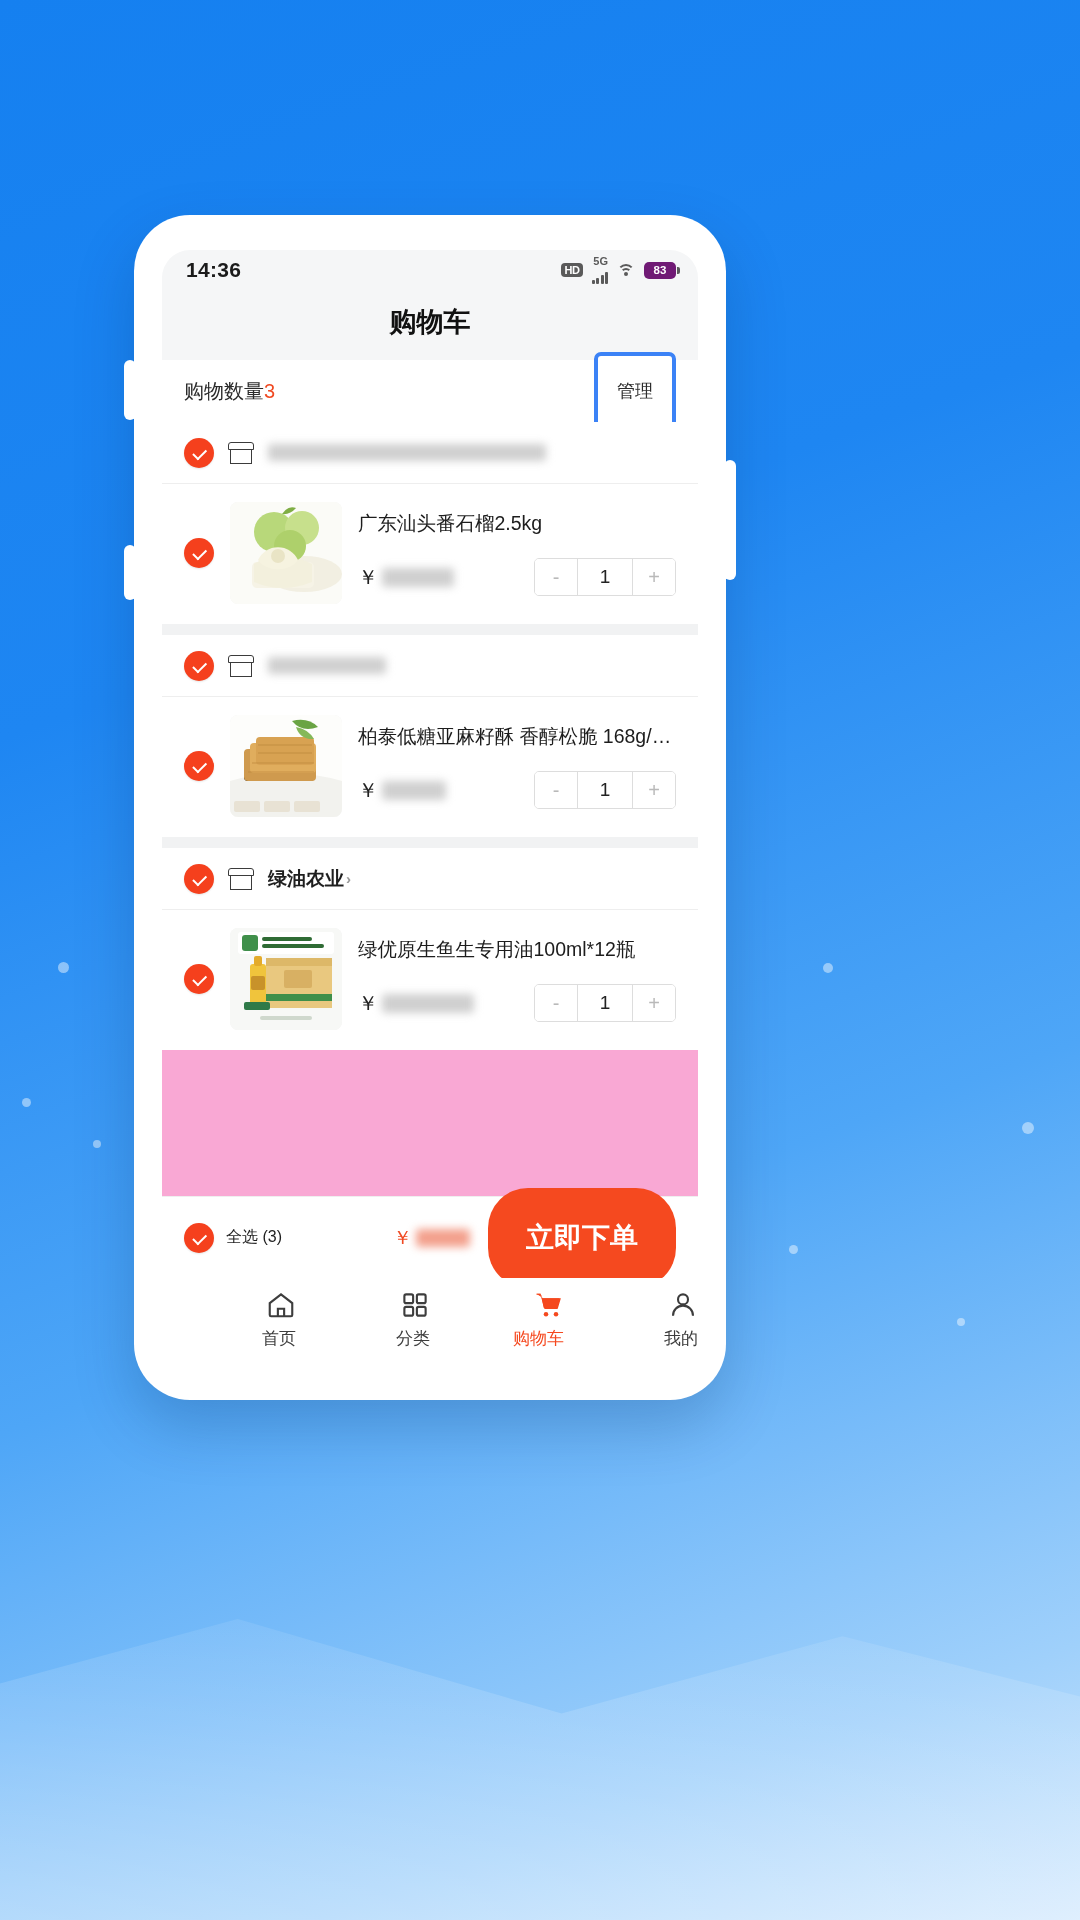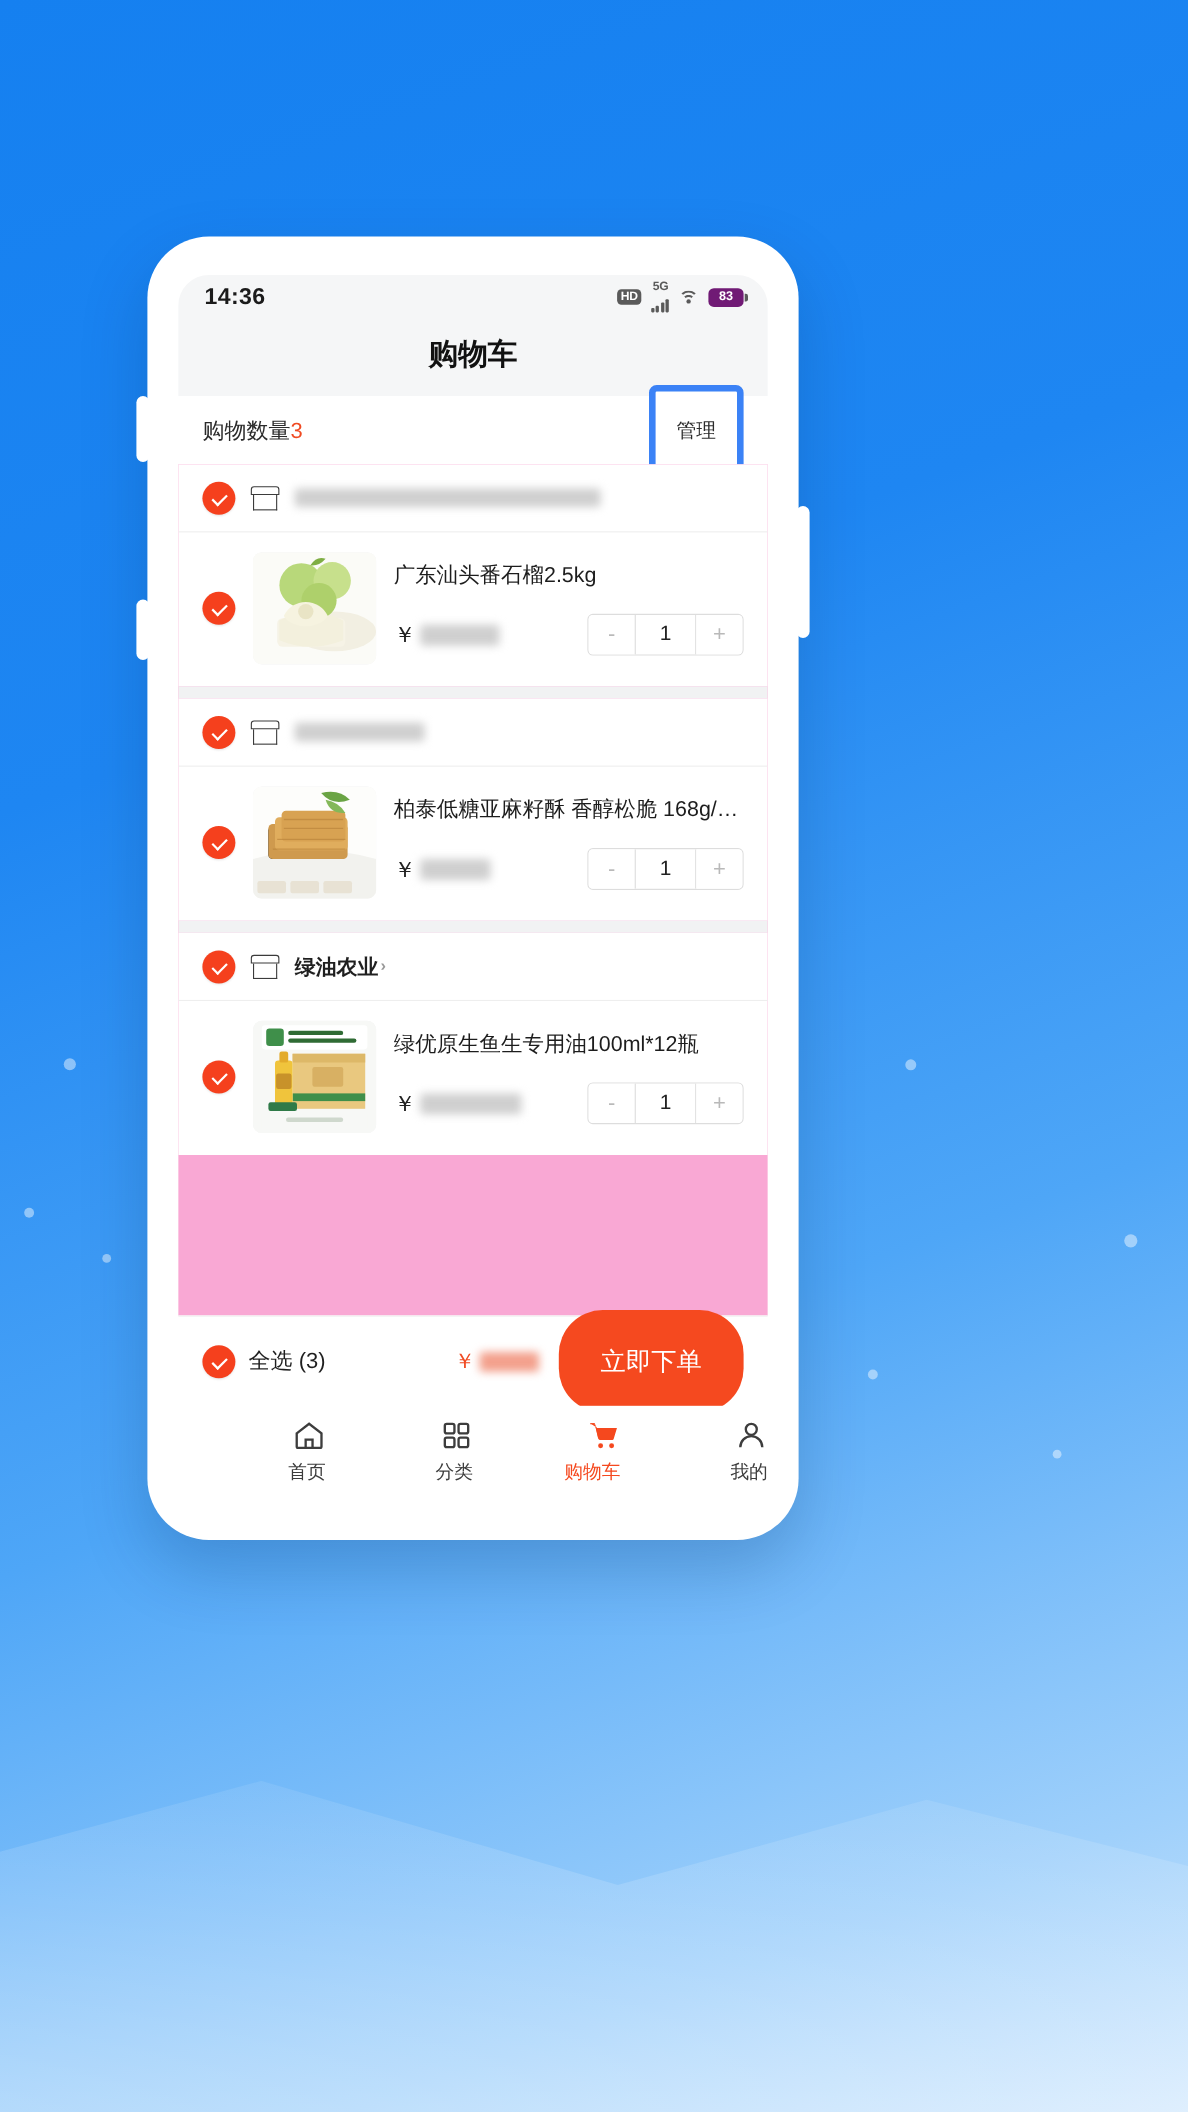--- a/index.html
+++ b/index.html
@@ -68,21 +68,21 @@
            position:relative; flex:none; }
   .chk-o:after { content:""; position:absolute; left:4px; top:7.5px; width:6px; height:3px;
                  border-left:1.4px solid #b3b3b3; border-bottom:1.4px solid #b3b3b3;
                  transform:rotate(-45deg); }
 
   
   .countrow { flex:none; background:#fff; height:62px; display:flex; align-items:center;
               justify-content:space-between; padding:0 22px; }
   .count-label { font-size:20px; color:#2a2a2a; }
   .count-label b { color:#f04a22; font-weight:400; }
-  .manage-btn { border:6px solid #3b82f6; border-radius:7px; font-size:18px;
+  .manage-btn { border:4px solid #3b82f6; border-radius:7px; font-size:18px;
                 color:#2b2b2b; padding:23px 19px; background:#fff; }
 
   
   .body { flex:1; background:#f9a8d4; overflow:hidden; }
   .group { background:#fff; }
   .gap { height:11px; background:#f1f2f3; }
 
   .shoprow { display:flex; align-items:center; gap:14px; height:62px; padding:0 22px;
              border-bottom:1px solid #eeeeee; }
   .cb { width:30px; height:30px; border-radius:50%; background:#f5401d; flex:none;
@@ -112,23 +112,23 @@
              overflow:hidden; height:38px; }
   .stepper button { width:42px; height:100%; border:none; background:#fff; color:#b9b9b9;
                     font-size:20px; cursor:pointer; }
   .stepper .qty { width:56px; height:100%; border-left:1px solid #ddd;
                   border-right:1px solid #ddd; display:flex; align-items:center;
                   justify-content:center; font-size:19px; color:#222; }
 
   
   .bottombar { flex:none; background:#fff; height:82px; display:flex; align-items:center;
                padding:0 22px; gap:14px; border-top:1px solid #efefef; }
-  .allsel { display:flex; align-items:center; gap:12px; font-size:20px; color:#1f1f1f; }
+  .allsel { display:flex; align-items:center; gap:12px; font-size:16px; color:#1f1f1f; }
   .total-wrap { margin-left:auto; display:flex; align-items:center; gap:18px; }
-  .order-btn { background:#f5491f; color:#fff; font-size:23px; font-weight:400;
+  .order-btn { background:#f5491f; color:#fff; font-size:28px; font-weight:700;
                border:none; border-radius:40px; padding:31px 38px; cursor:pointer; }
 
   
   .tabbar { flex:none; background:#fff; height:104px; display:flex;
             align-items:flex-start; padding-top:12px; }
   .tab { flex:1; display:flex; flex-direction:column; align-items:flex-end; gap:7px; }
   .tab .lb { font-size:17px; color:#3d3d3d; }
   .tab.active .lb { color:#f5481e; }
   .tab svg { display:block; }
 </style>

